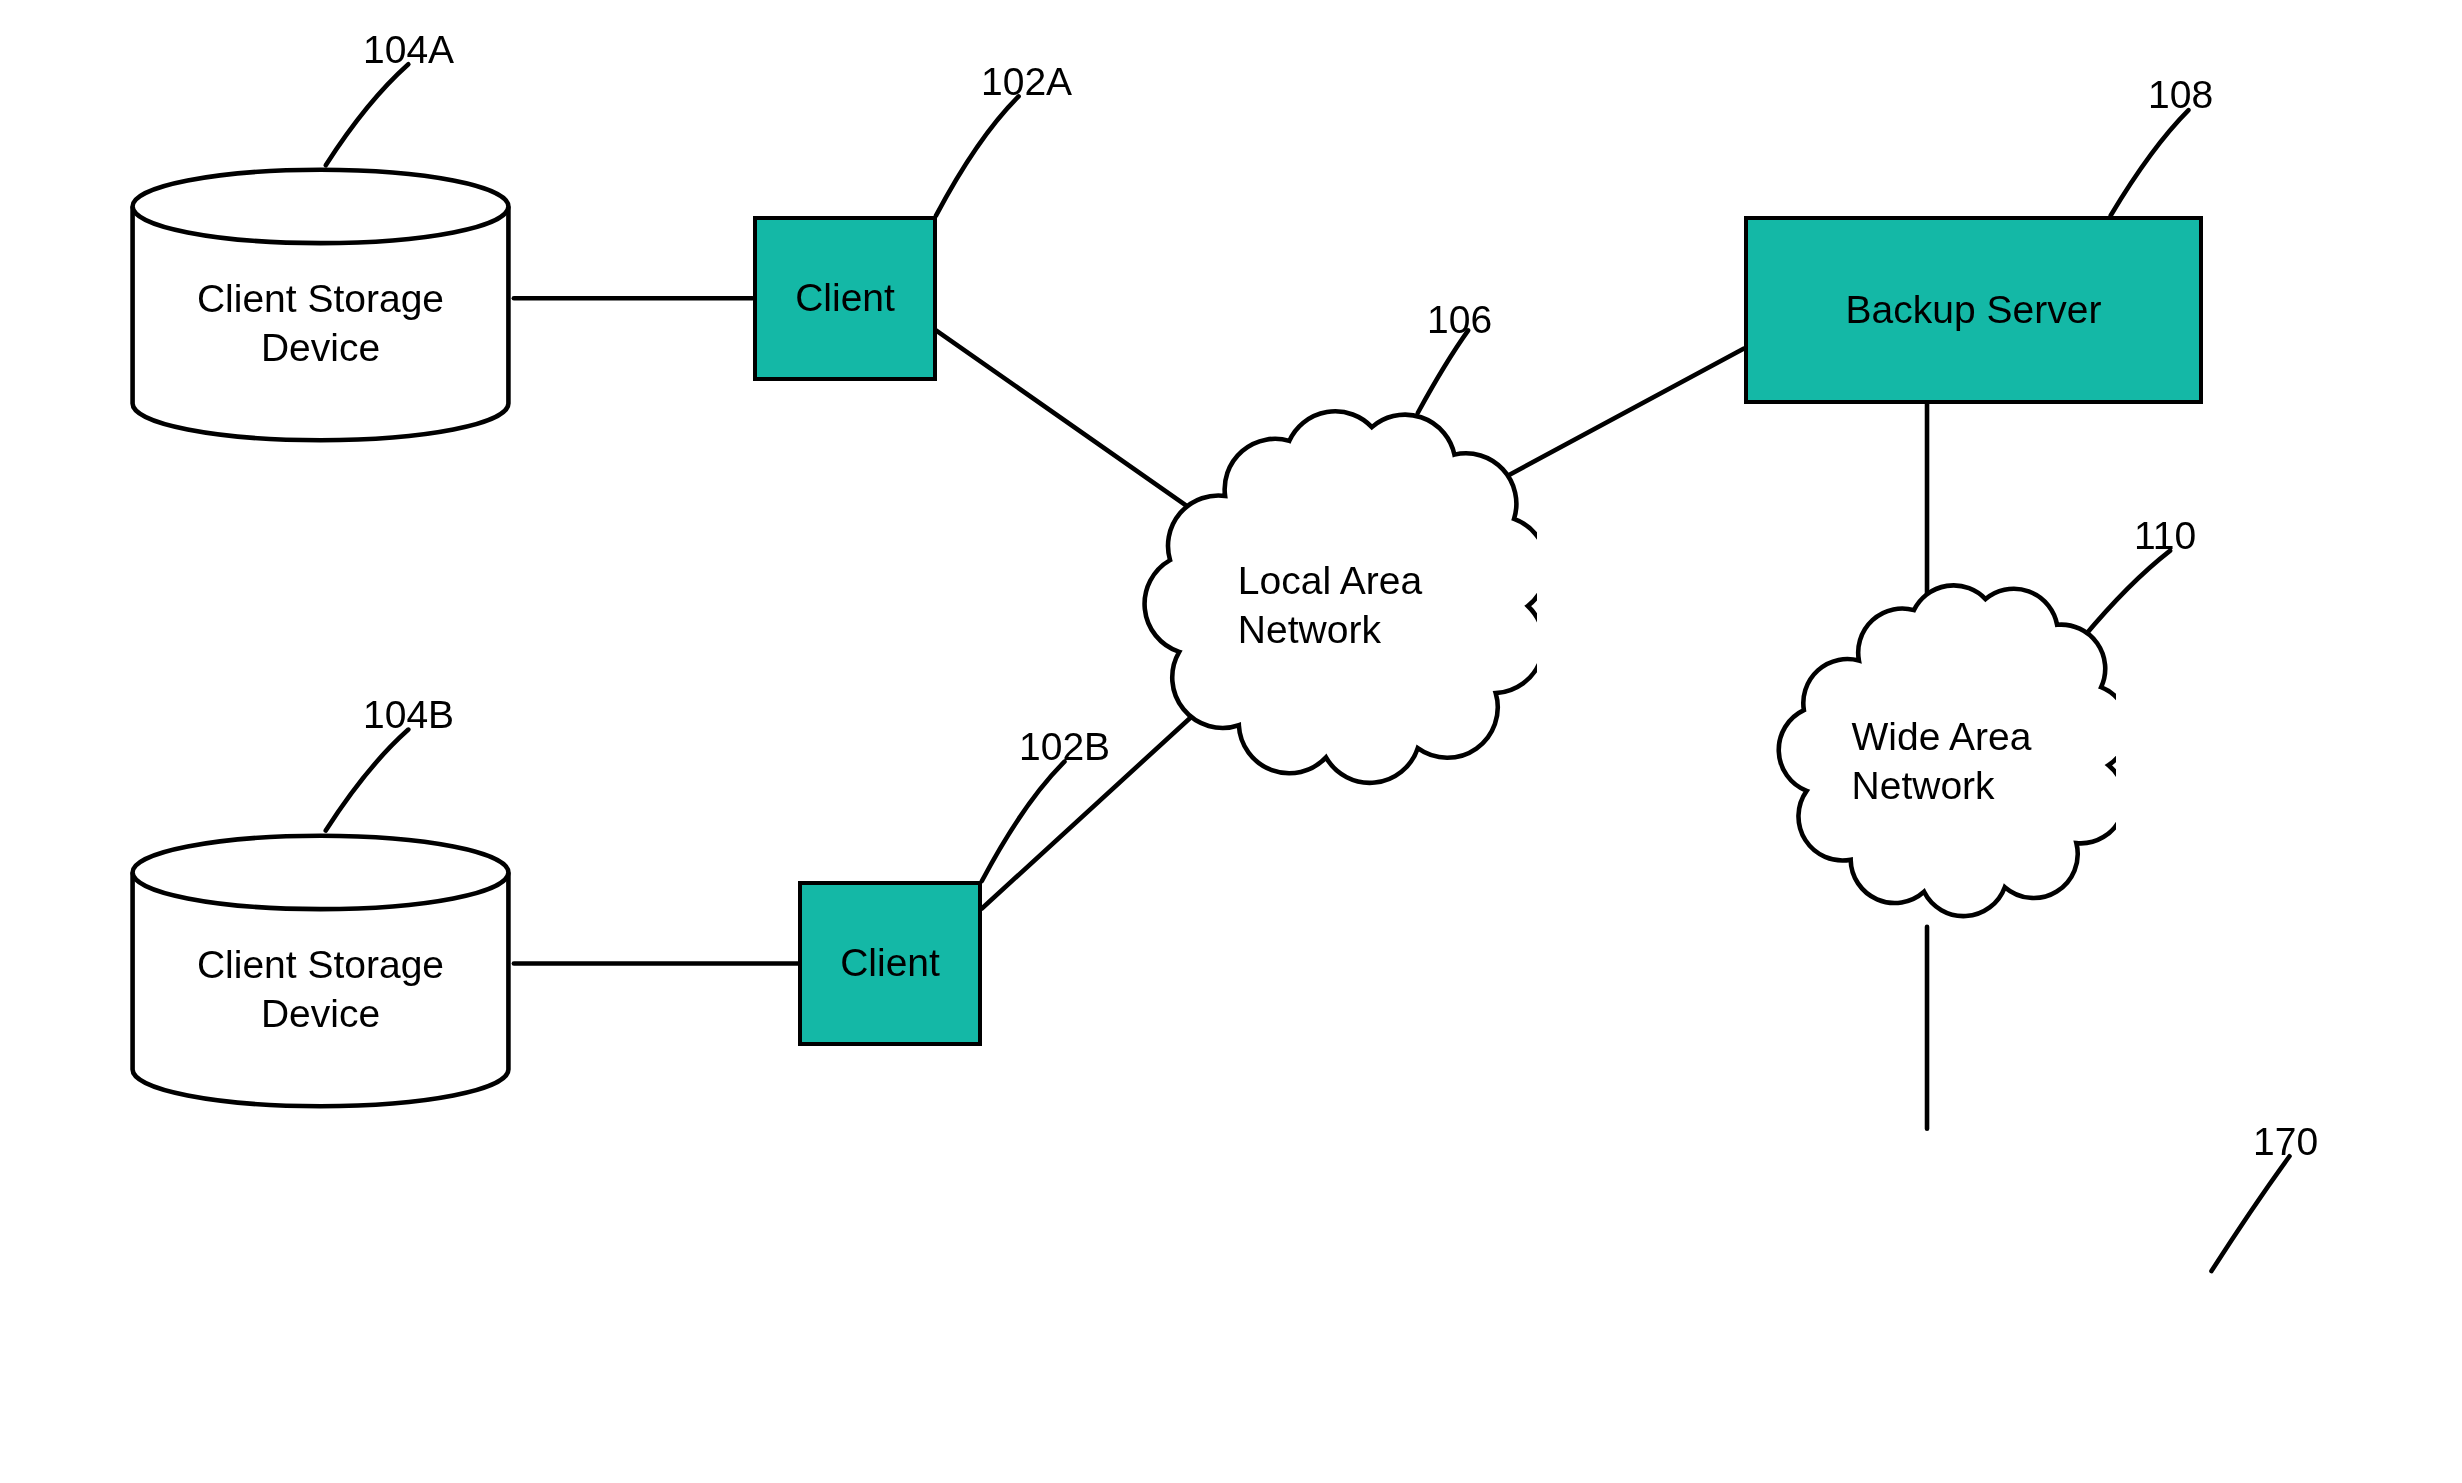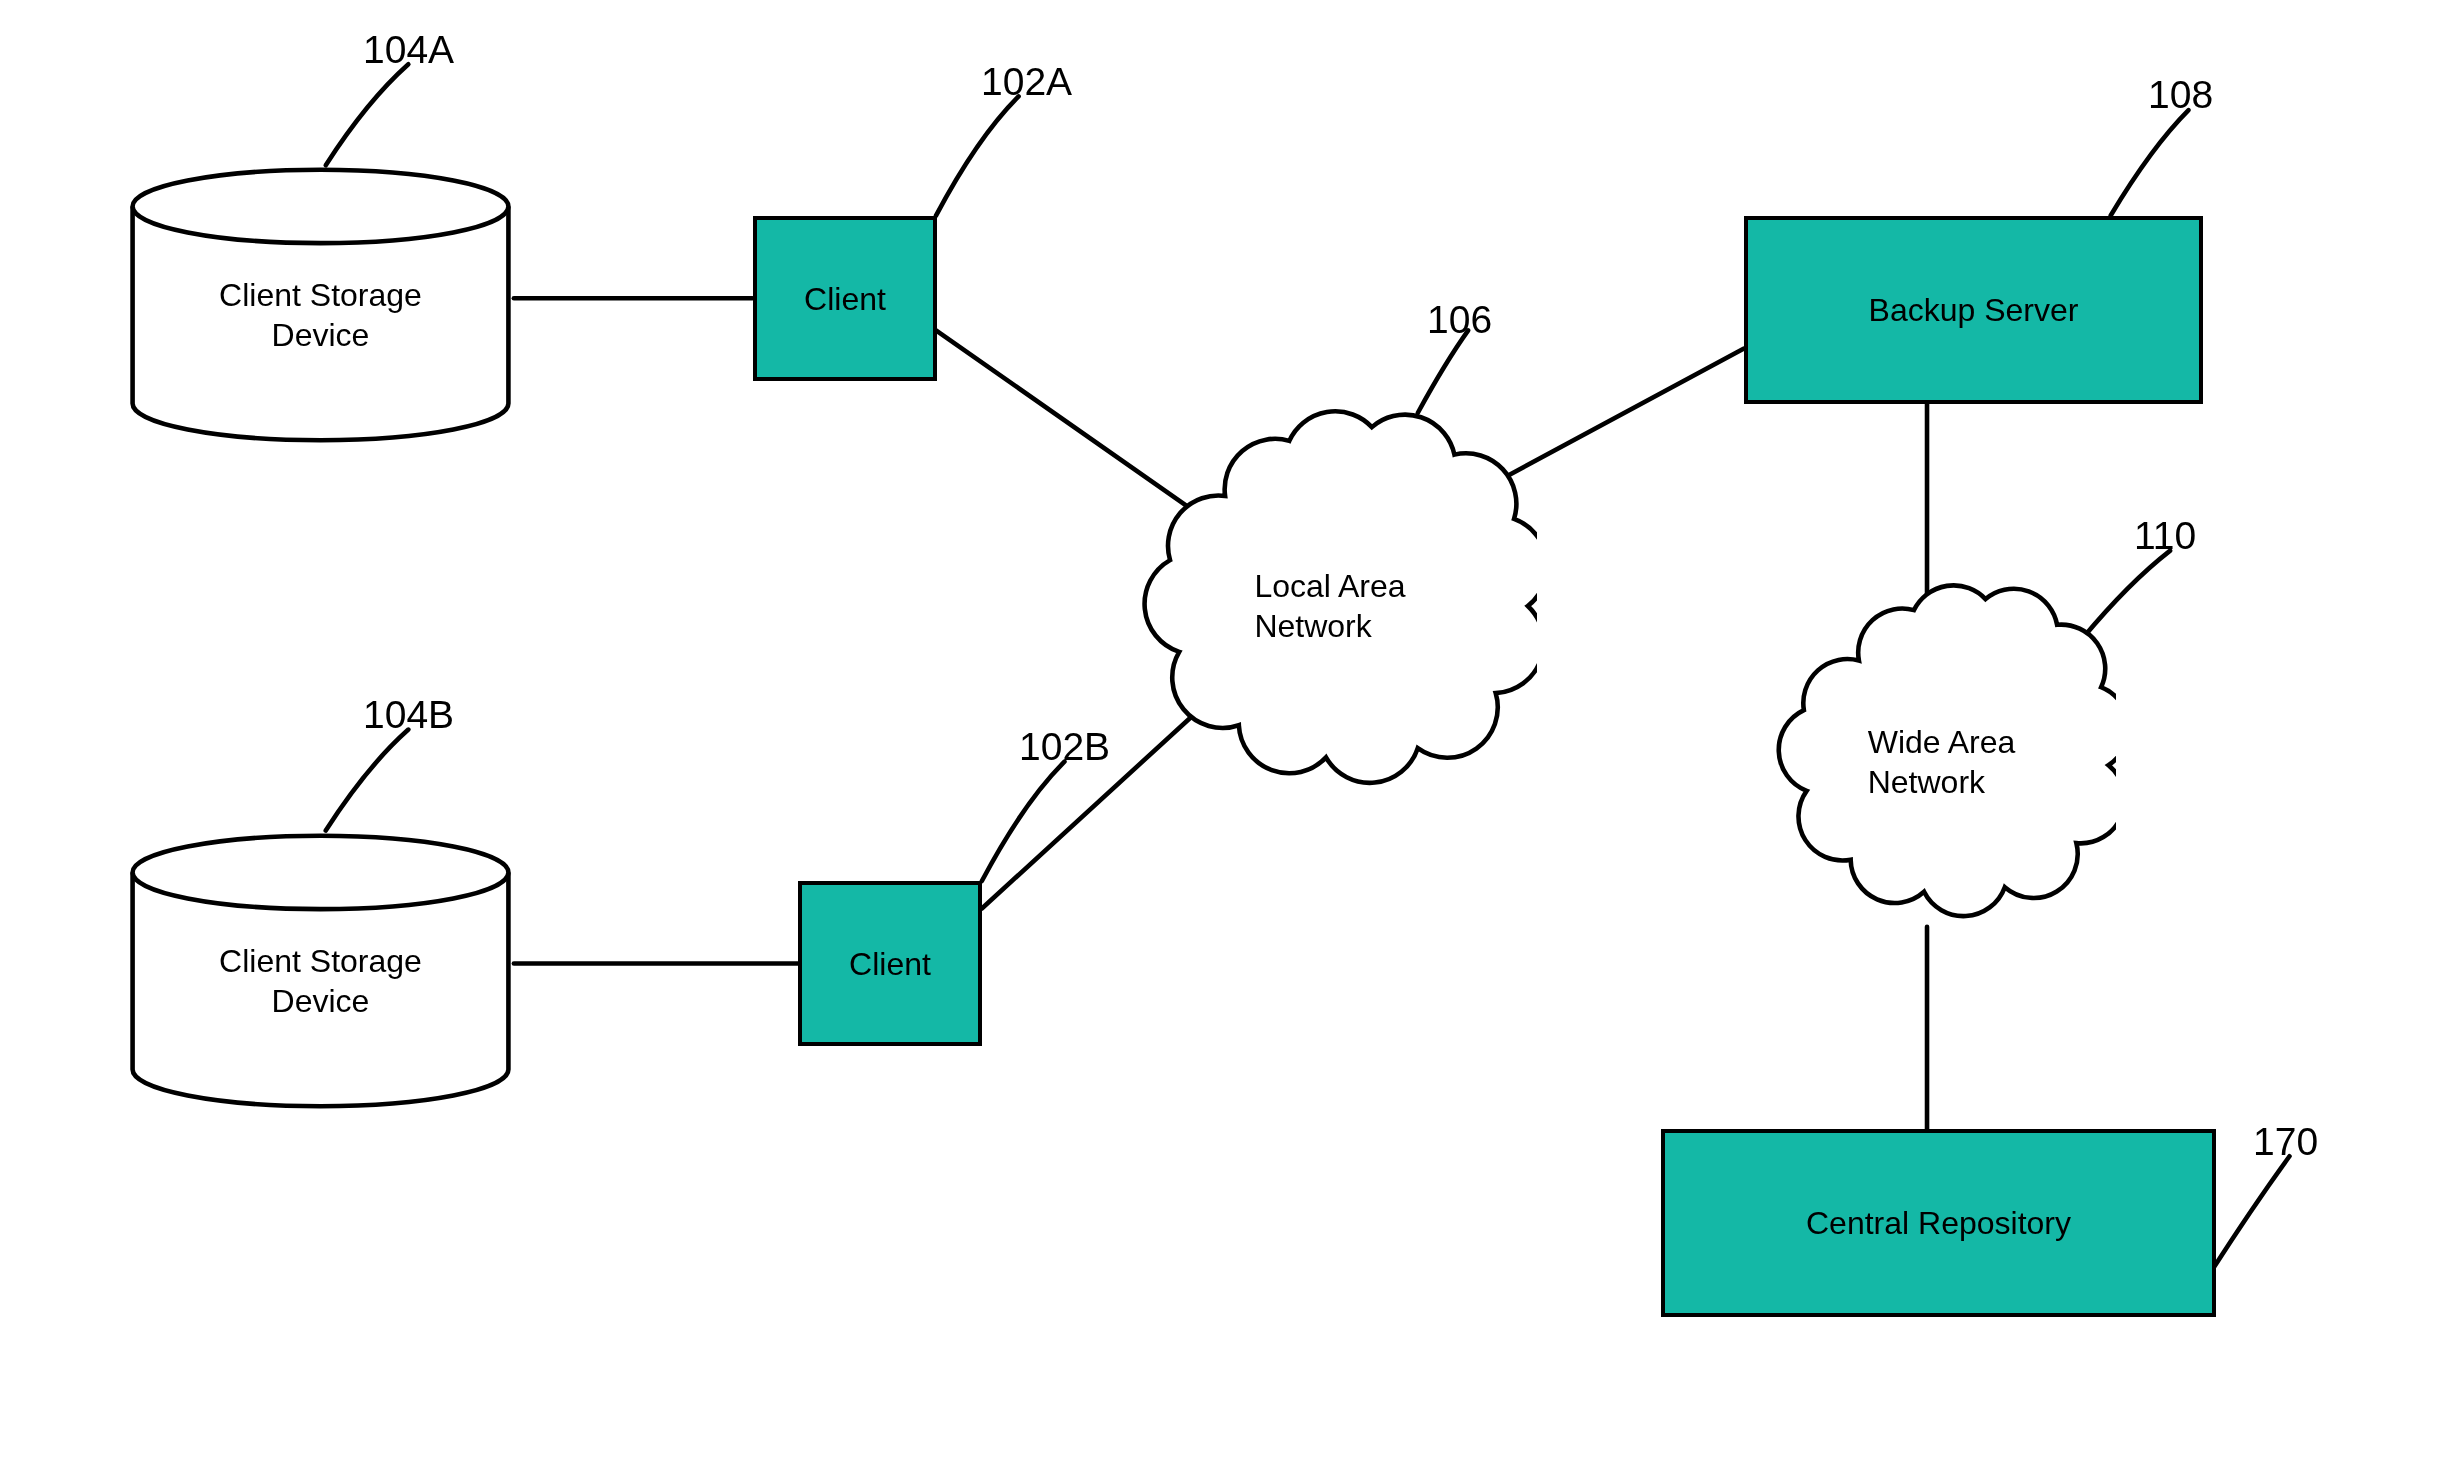--- a/index.html
+++ b/index.html
@@ -24,21 +24,21 @@
     position: absolute;
     border: 4.6px solid #000;
     background: #14b8a6;
     display: flex;
     align-items: center;
     justify-content: center;
     text-align: center;
     box-sizing: border-box;
   }
   .label {
-    font-size: 32px;
+    font-size: 39px;
     line-height: 1.25;
     color: #000;
   }
   .ref {
     position: absolute;
     font-size: 39px;
     color: #000;
   }
   .cloud {
     position: absolute;
@@ -182,19 +182,16 @@
            a 48 48 0 0 1 -48 -75
            a 48 48 0 0 1 -3 -88
            a 48 48 0 0 1 60 -54
            z"></path>
     </svg>
     <span class="label" style="white-space:pre-line;">Wide Area
 Network</span>
   </div>
   <div class="ref" style="left:2134px; top:514px;">110</div>
 
-  <div class="box" style="left:1661px; top:1129px; width:555px; height:188px;">
-    <span class="label">Central Repository</span>
-  </div>
   <div class="ref" style="left:2253px; top:1120px;">170</div>
 
 </div>
 
 
 </body></html>

